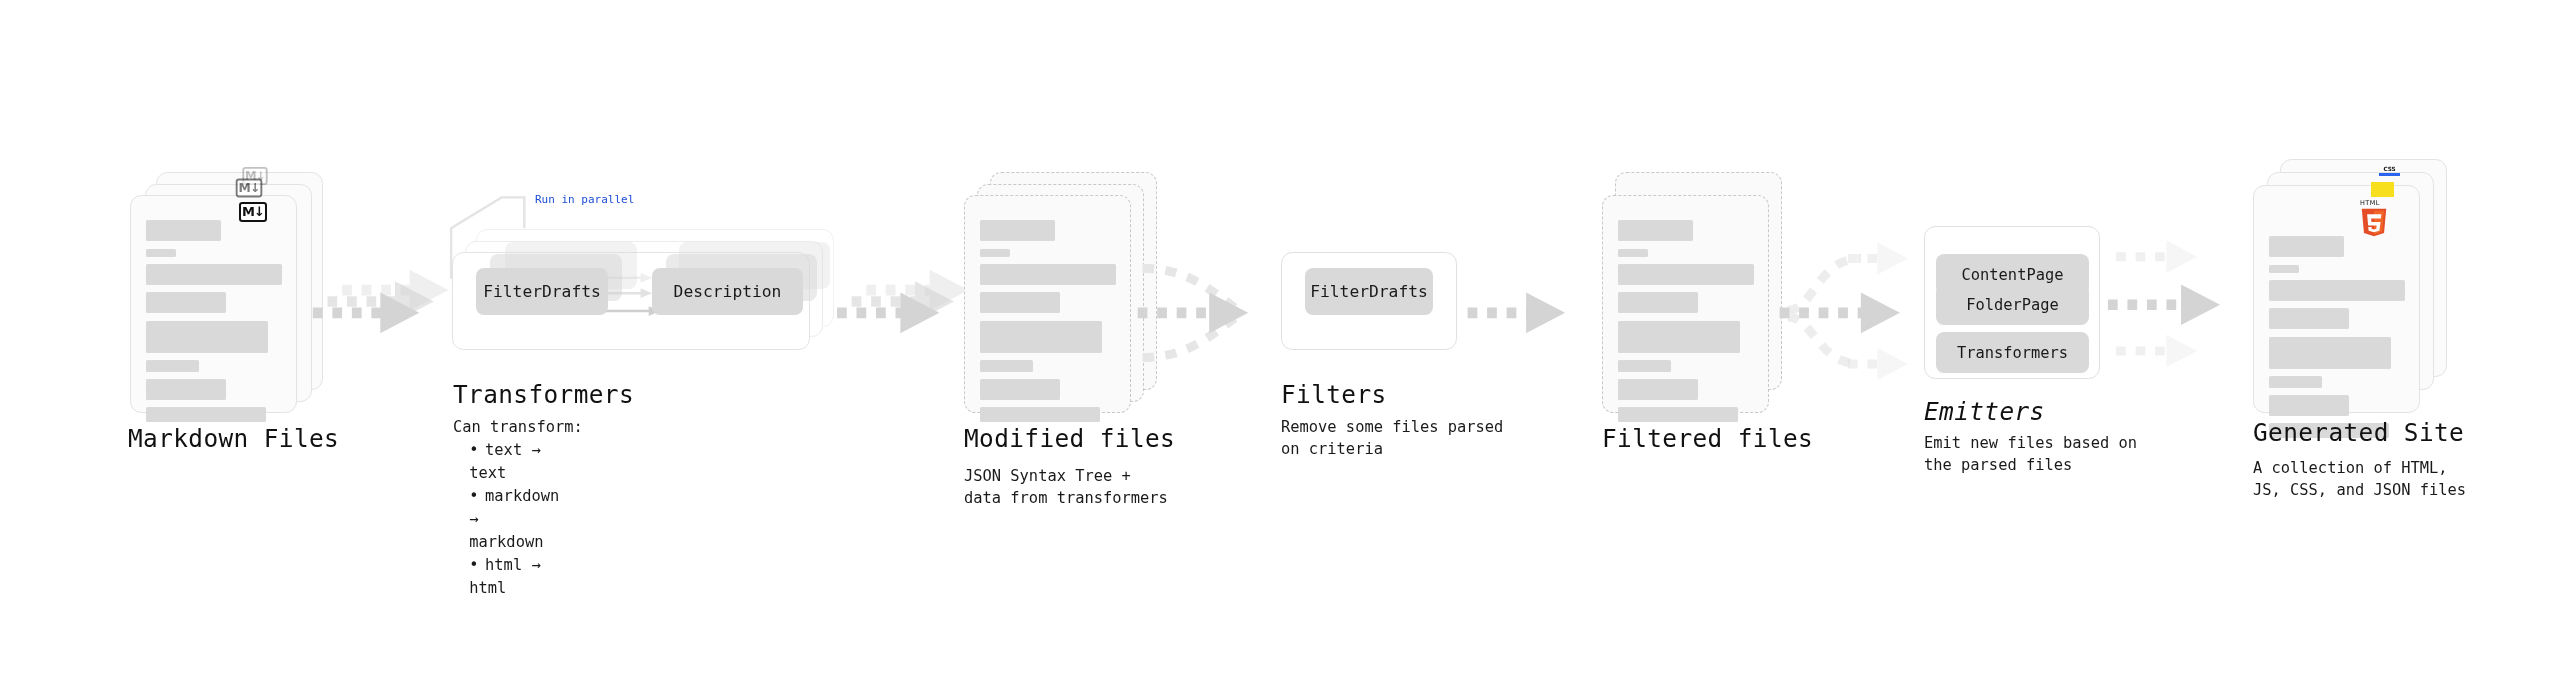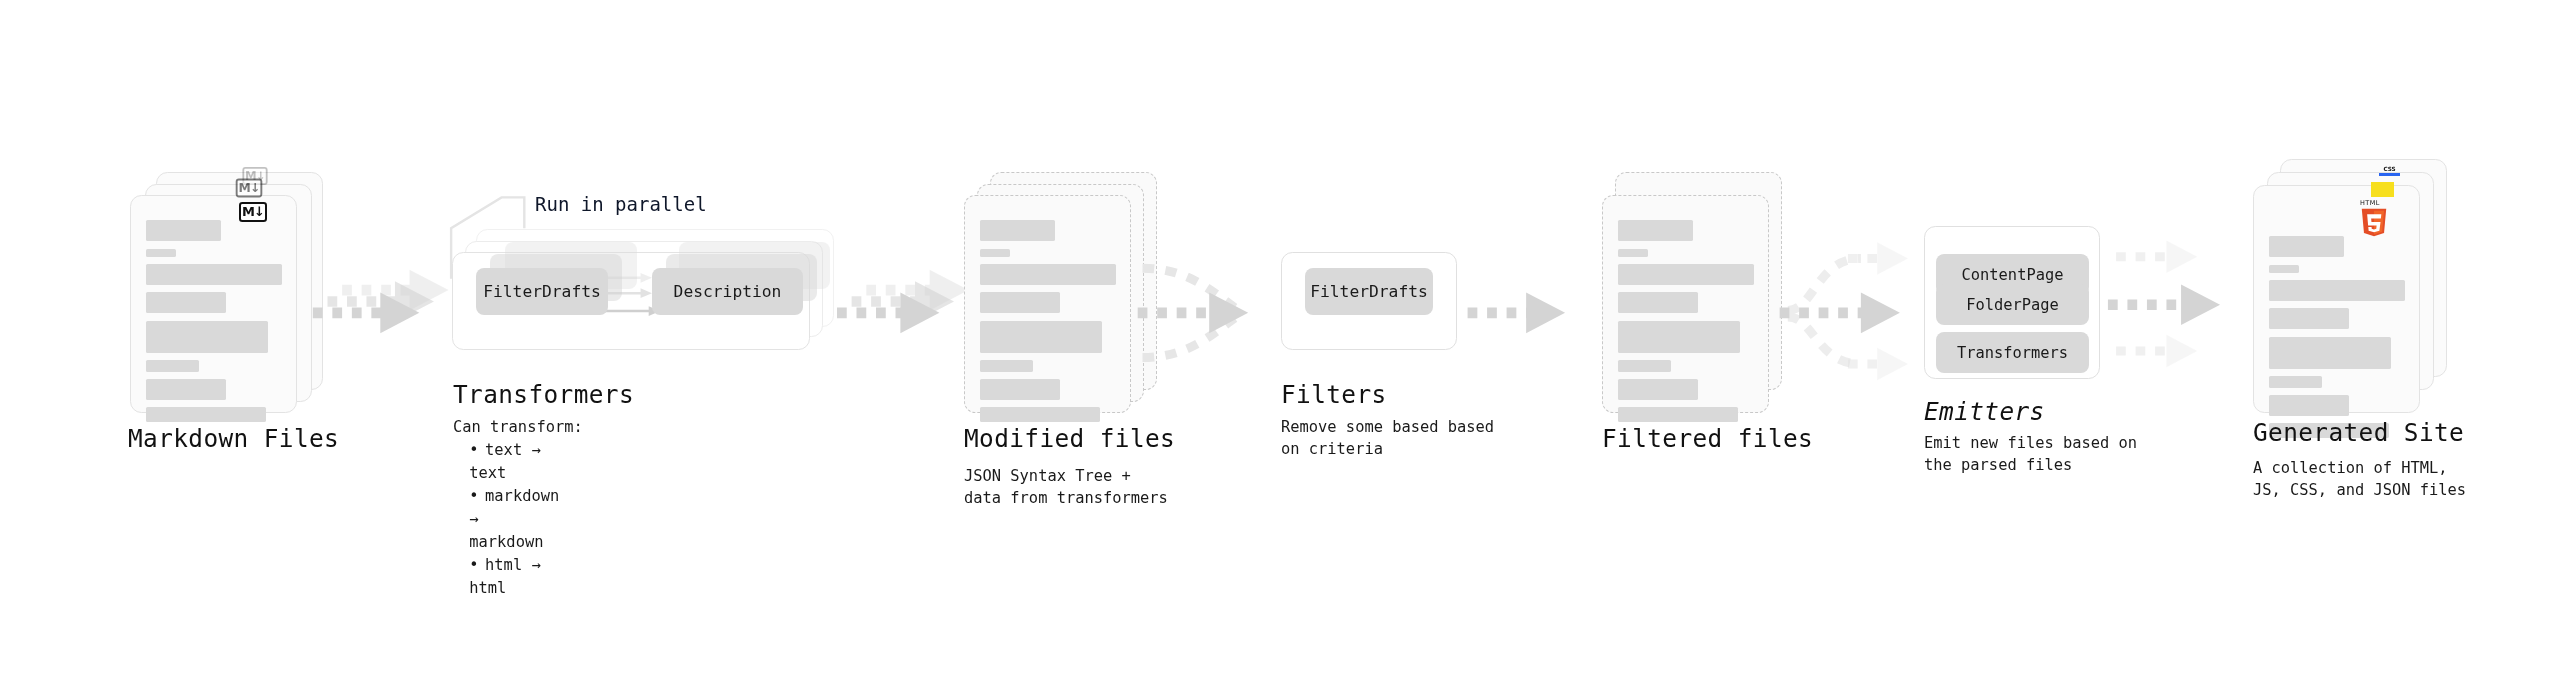--- a/index.html
+++ b/index.html
@@ -108,22 +108,22 @@
     font-size: 15.4px;
     line-height: 23px;
     color: #1a1a1a;
     white-space: pre;
   }
   .sub.list { white-space: normal; }
   .sub ul { margin: 0; padding-left: 16.3px; list-style: none; }
   .sub li:before { content: "\2022"; margin-right: 6.5px; }
   .ghostlabel {
     position: absolute;
-    font-size: 19px;
-    color: #0f172a;
+    font-size: 11px;
+    color: #1d4ed8;
     white-space: nowrap;
   }
 
   svg { display: block; overflow: visible; }
   .arrow-layer { position: absolute; left: 0; top: 0; pointer-events: none; }
 </style>
 </head>
 <body>
 
 <div class="stage">
@@ -272,21 +272,21 @@
       <polygon points="1488,360 1536,385 1488,410" fill="#d4d4d4"></polygon>
     </g>
   </svg>
 
   <div class="node">
     <div class="groupbox" style="left:1281px; top:252px; width:176px; height:98px;"></div>
     <div class="chip" style="left:1305px; top:268px; width:128px; height:47px;">
       <span>FilterDrafts</span>
     </div>
     <div class="heading" style="left:1281px; top:380px;">Filters</div>
-    <div class="sub" style="left:1281px; top:416px;">Remove some based based</div>
+    <div class="sub" style="left:1281px; top:416px;">Remove some files parsed</div>
     <div class="sub" style="left:1281px; top:438px;">on criteria</div>
   </div>
 
   <svg class="arrow-layer" width="2576" height="681" viewBox="0 0 3170 838">
     <g>
       <line x1="1806" y1="385" x2="1880" y2="385" stroke="#d4d4d4" stroke-width="13" stroke-dasharray="12 12"></line>
       <polygon points="1878,360 1926,385 1878,410" fill="#d4d4d4"></polygon>
     </g>
   </svg>
 

